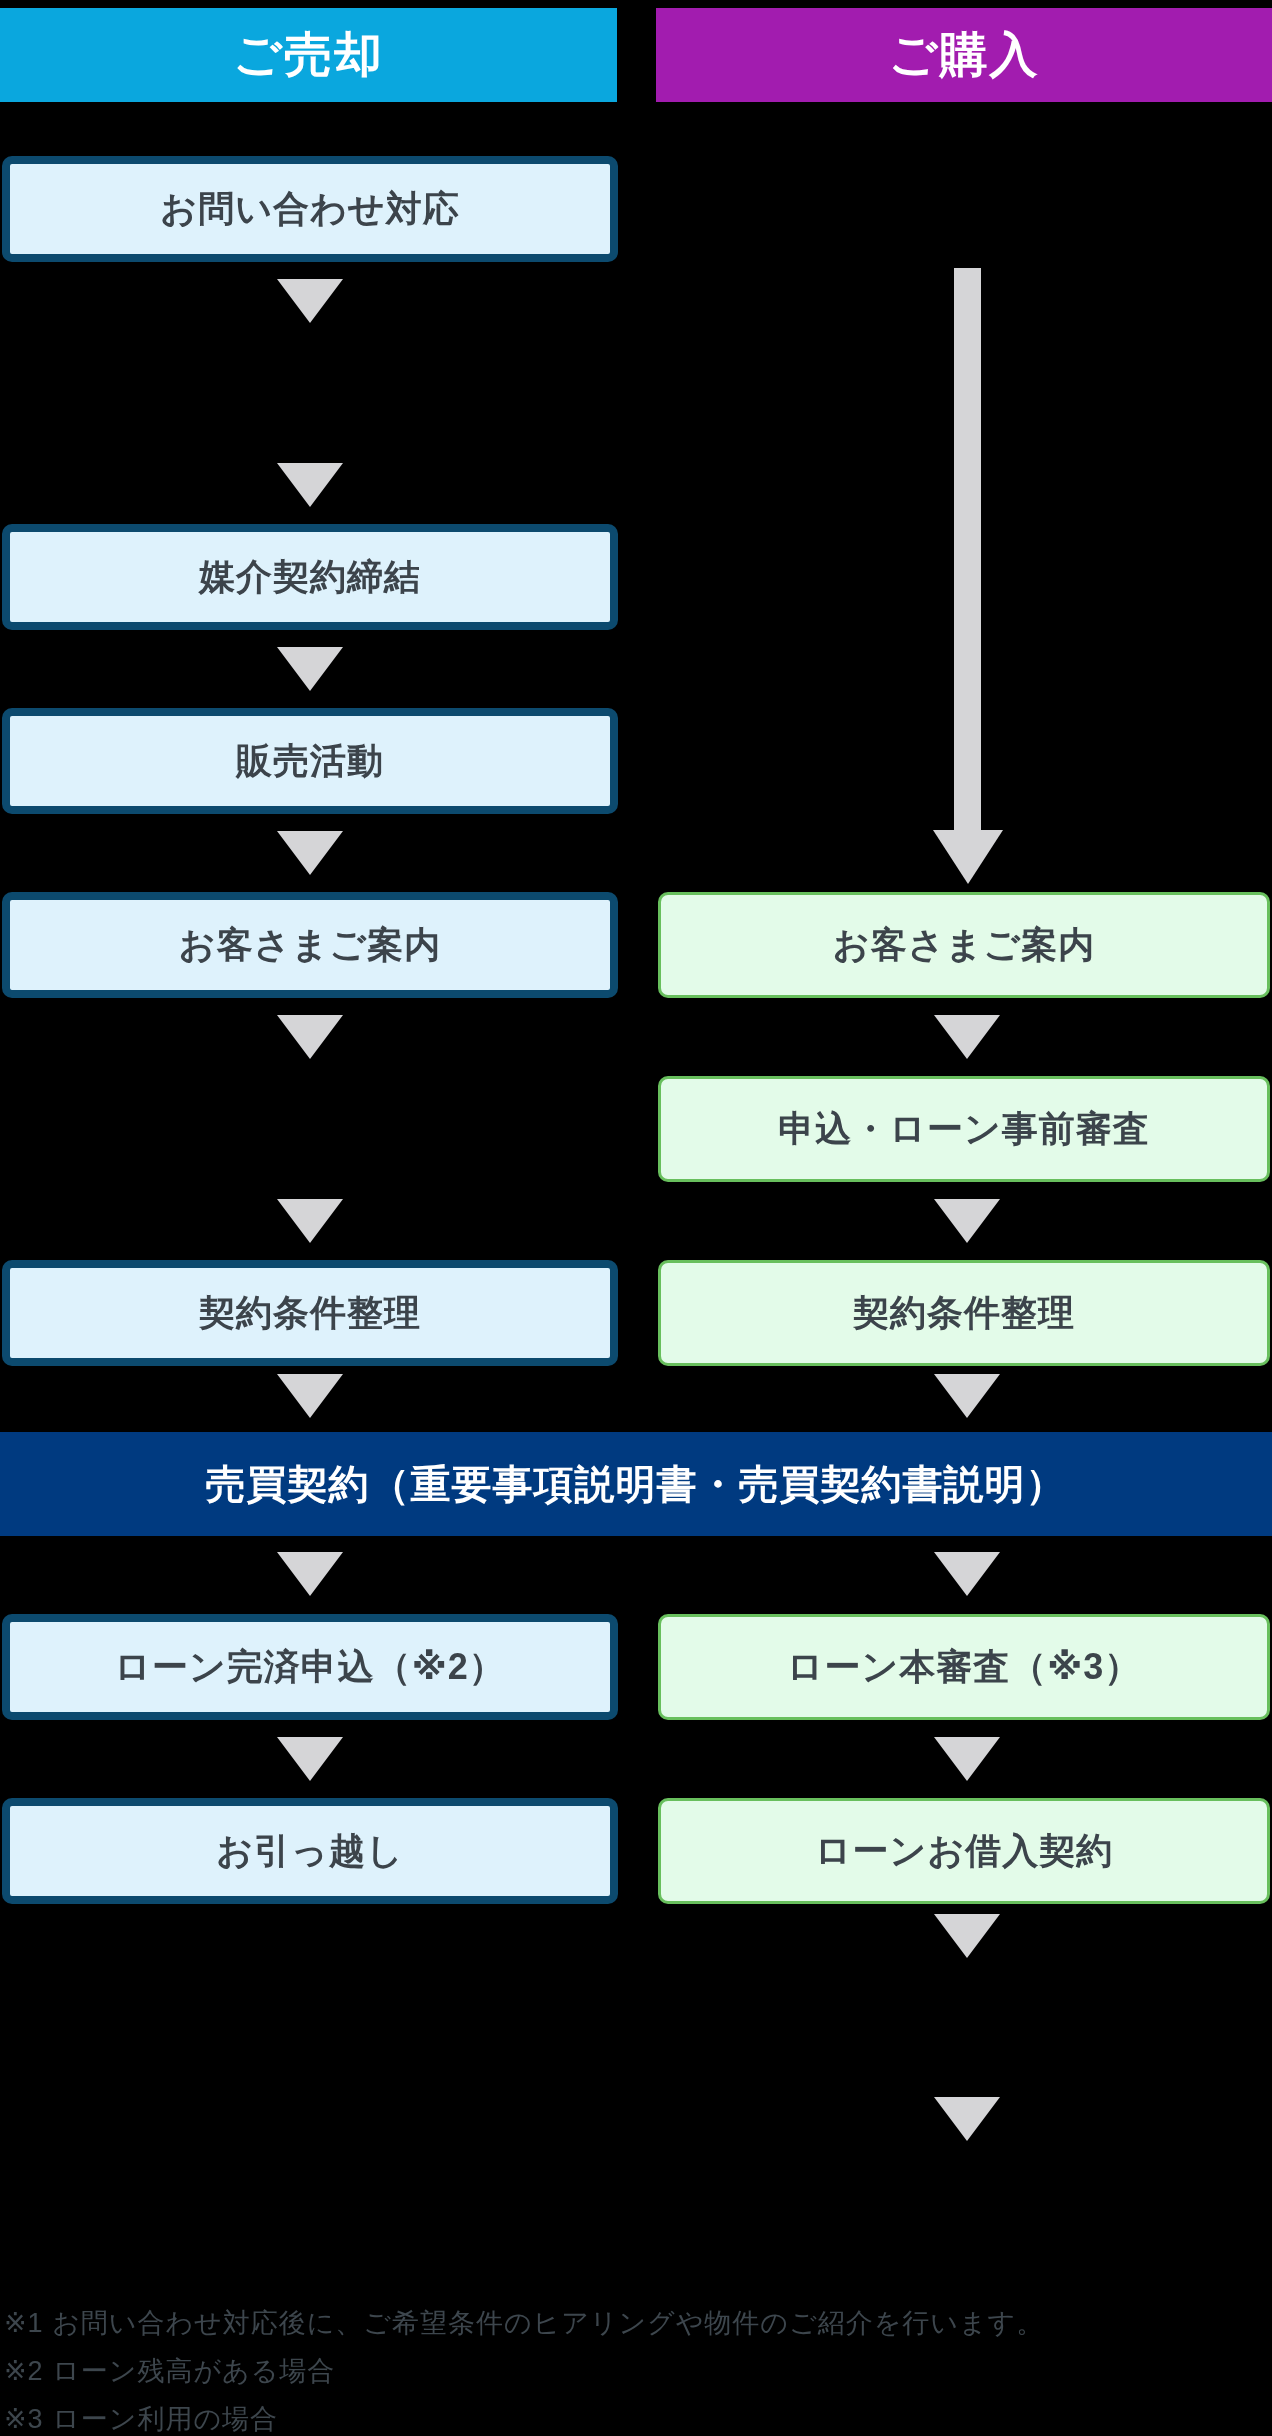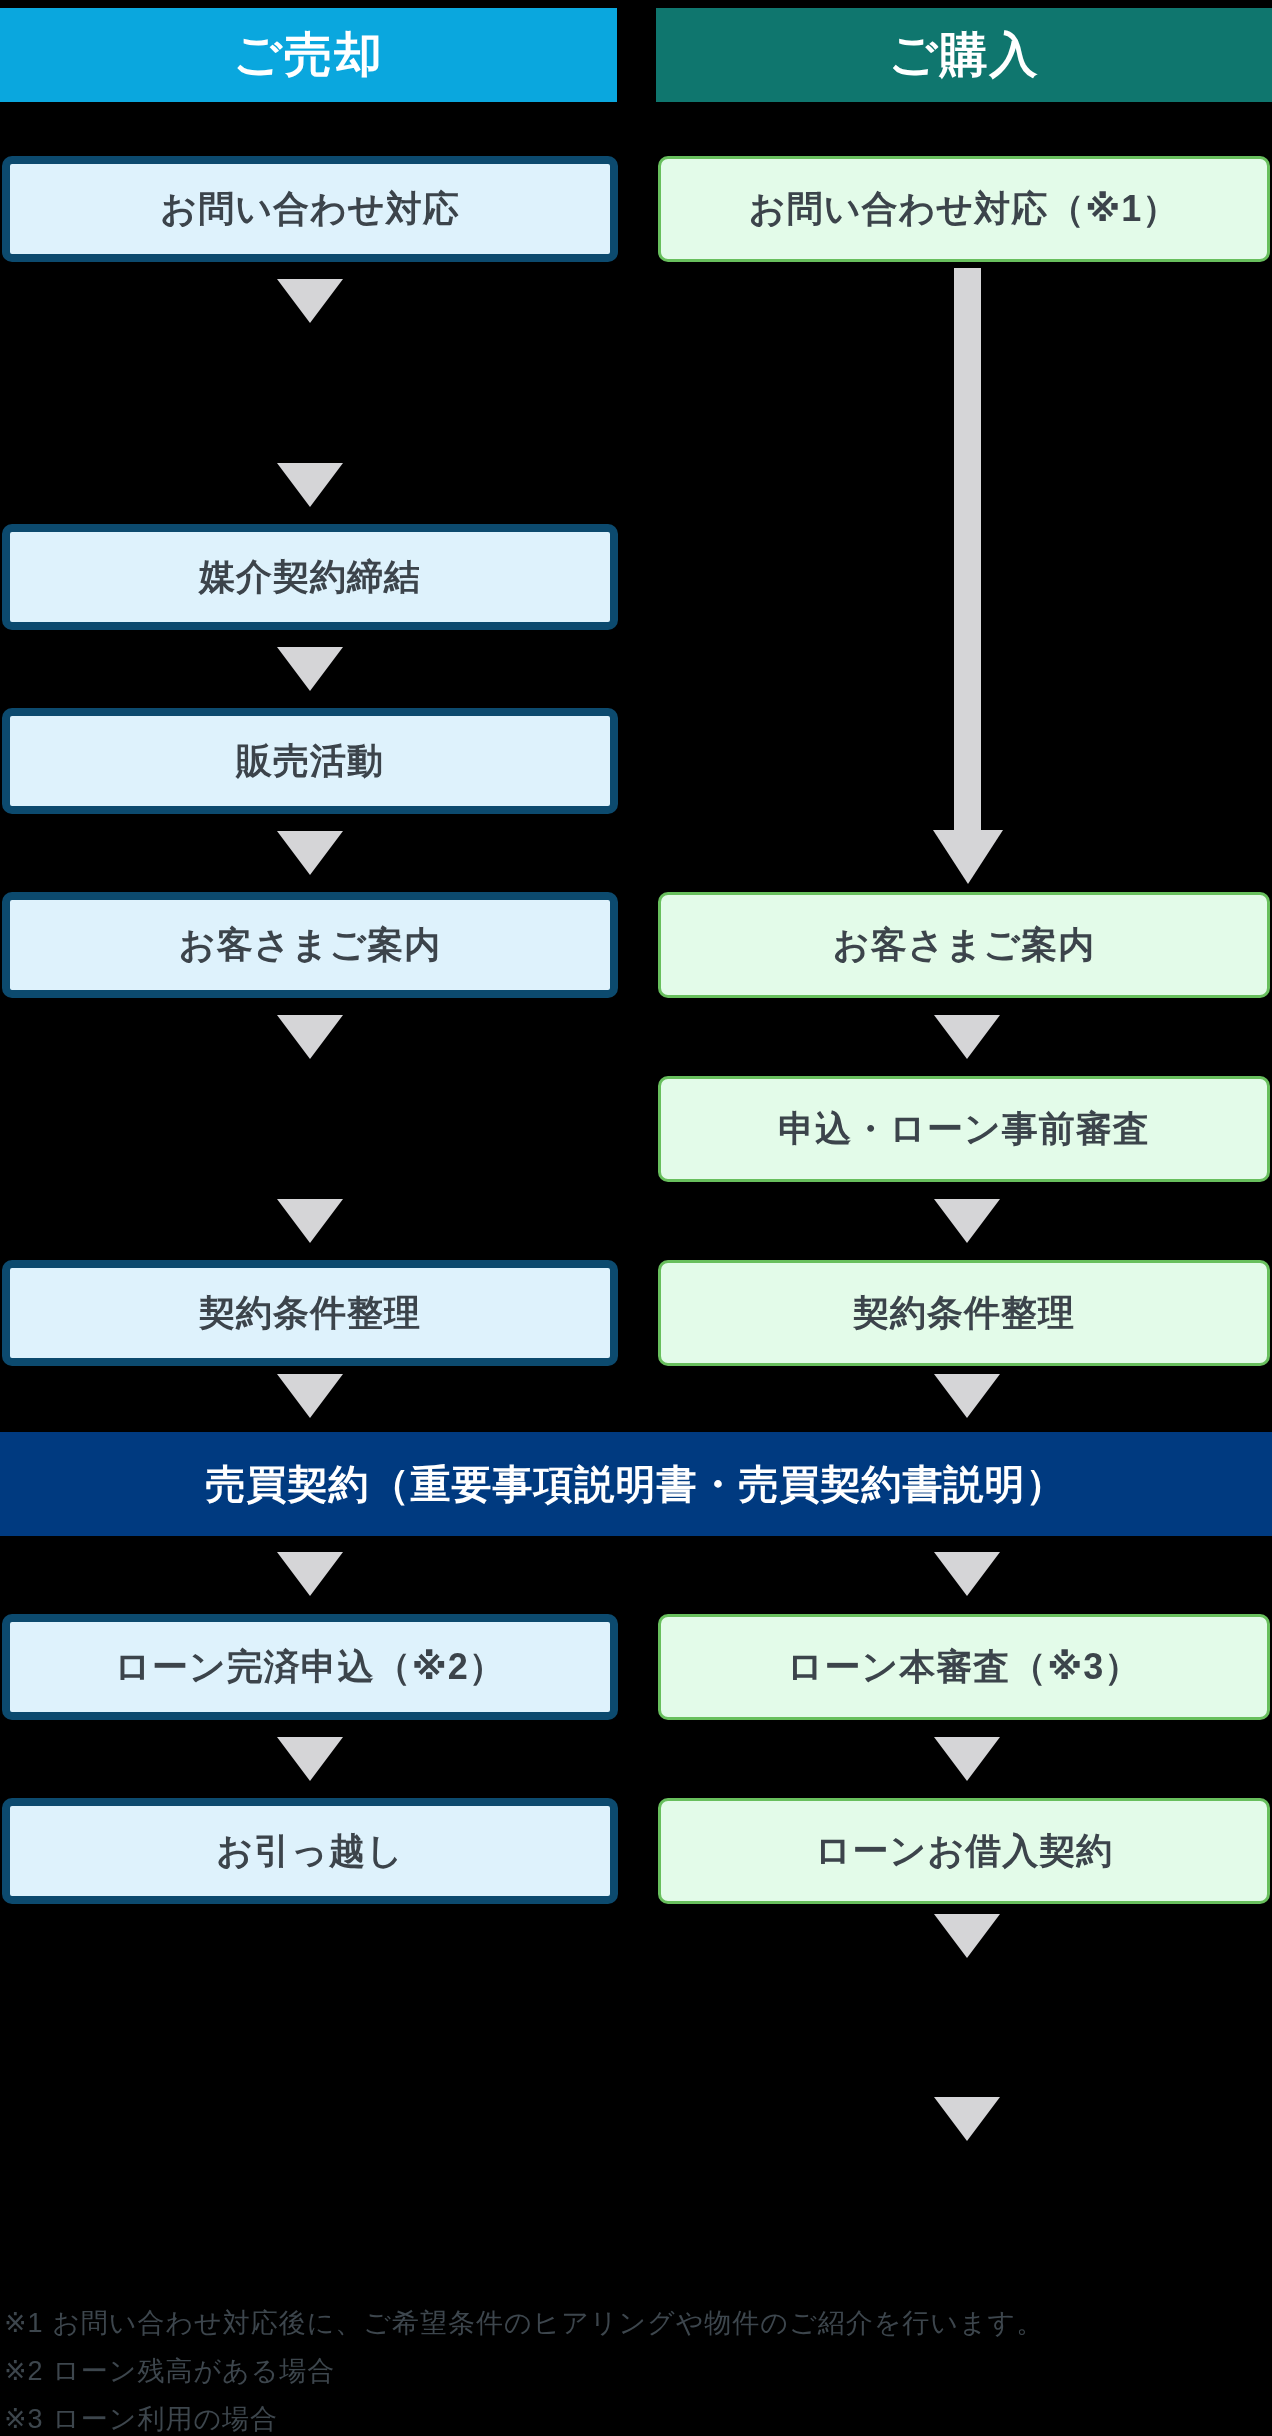--- a/index.html
+++ b/index.html
@@ -5,21 +5,21 @@
   html,body{margin:0;padding:0;background:#000;}
   .canvas{
     position:relative;width:1272px;height:2436px;background:#000000;
     font-family:"Liberation Sans","DejaVu Sans",sans-serif;overflow:hidden;
   }
   .hd{
     position:absolute;top:8px;height:94px;display:flex;align-items:center;justify-content:center;
     color:#ffffff;font-weight:700;font-size:48px;letter-spacing:2px;
   }
   .hd.sell{left:0;width:617px;background:#0aa7de;font-family:Liberation Mono, monospace;}
-  .hd.buy{left:656px;width:616px;background:#0f766e;}
+  .hd.buy{left:656px;width:616px;background:#a21caf;}
   .bx{
     position:absolute;height:106px;border-radius:10px;box-sizing:border-box;
     display:flex;align-items:center;justify-content:center;
     font-weight:700;font-size:36px;color:#3c444b;letter-spacing:1px;
   }
   .bx.blue{left:2px;width:616px;background:#def2fc;border:8px solid #0c4a6e;}
   .bx.green{left:658px;width:612px;background:#e3fbe9;border:3px solid #68bf5d;}
   .bar{
     position:absolute;left:0;width:1272px;height:104px;background:#003a80;
     display:flex;align-items:center;justify-content:center;
@@ -58,21 +58,20 @@
   <div class="bx blue" style="top:1260px">契約条件整理</div>
 
   <div class="arr l" style="top:279px"></div>
   <div class="arr l" style="top:463px"></div>
   <div class="arr l" style="top:647px"></div>
   <div class="arr l" style="top:831px"></div>
   <div class="arr l" style="top:1015px"></div>
   <div class="arr l" style="top:1199px"></div>
   <div class="arr l" style="top:1374px"></div>
 
-  <div class="bx green" style="top:156px">お問い合わせ対応（※1）</div>
 
   <div class="shaft"></div>
   <div class="bighead"></div>
 
   <div class="bx green" style="top:892px">お客さまご案内</div>
   <div class="bx green" style="top:1076px">申込・ローン事前審査</div>
   <div class="bx green" style="top:1260px">契約条件整理</div>
 
   <div class="arr r" style="top:1015px"></div>
   <div class="arr r" style="top:1199px"></div>

